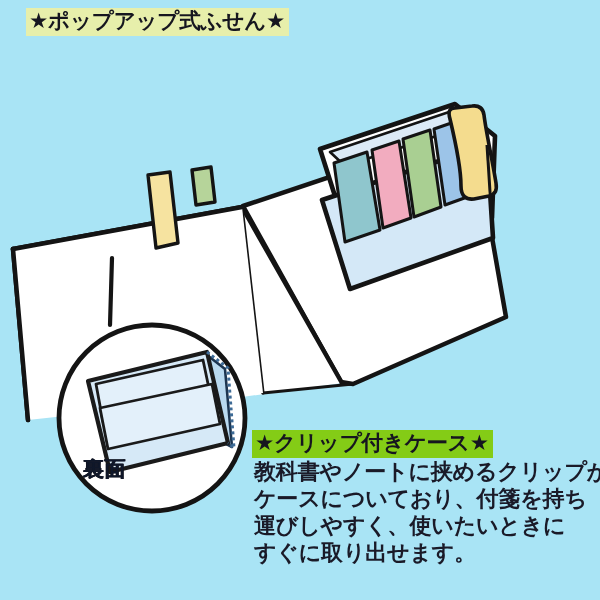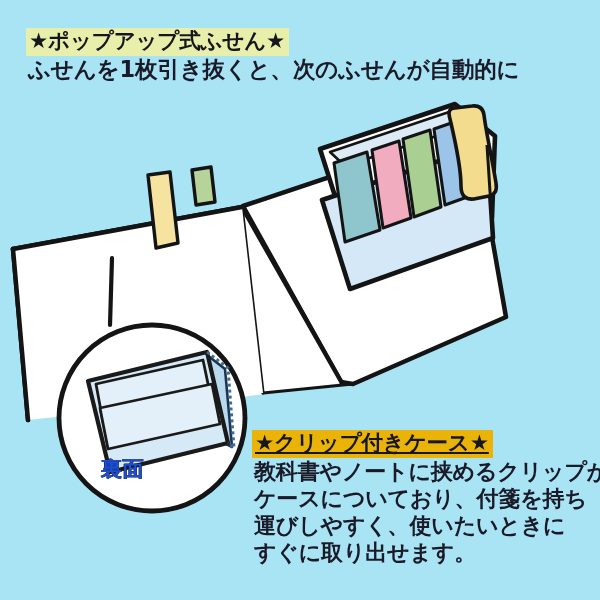--- a/index.html
+++ b/index.html
@@ -33,63 +33,62 @@
   
   .text-block {
     position: absolute;
     color: #1b1b2b;
     line-height: 1.30;
     letter-spacing: -0.01em;
     white-space: nowrap;
   }
   #top-text-block {
     left: 26px;
-    top: 28px;
+    top: 8px;
   }
   #bottom-text-block {
     left: 252px;
     top: 430px;
   }
   .heading {
     display: inline-block;
     font-size: 21.5px;
     font-weight: 700;
     line-height: 1.16;
     padding: 1px 4px 2px 3px;
     color: #16161f;
   }
   #top-heading {
     background: #e7efab;
   }
   #bottom-heading {
-    background: #eab308;
-    text-decoration: underline;
+    background: #84cc16;
   }
   .body-line {
     font-size: 22.5px;
     font-weight: 700;
     line-height: 1.235;
     color: #1a1a28;
     padding-left: 2px;
   }
   #bottom-text-block .body-line {
     font-size: 22px;
   }
   .heading-row {
     line-height: 0;
   }
 
   
   #inset-label {
     position: absolute;
-    left: 101px;
+    left: 83px;
     top: 455px;
     font-size: 21px;
     font-weight: 700;
-    color: #1d4ed8;
+    color: #0f172a;
     letter-spacing: 0.02em;
     text-shadow: 0.5px 0 0 #15151c, -0.5px 0 0 #15151c;
   }
 </style>
 </head>
 <body>
 
 <div id="page">
 
   <svg id="illustration" viewBox="0 0 600 600">
@@ -161,21 +160,20 @@
 
         <path d="M 207 352 L 228 368 L 234 448 L 228 443" fill="none" stroke="#3e6b96" stroke-width="3.0" stroke-linejoin="round" stroke-dasharray="3 3"></path>
       </g>
     </g>
   </svg>
 
   <div class="text-block" id="top-text-block">
     <div class="heading-row">
       <span class="heading" id="top-heading">★ポップアップ式ふせん★</span>
     </div>
-    <div class="body-line">ふせんを1枚引き抜くと、次のふせんが自動的に</div>
   </div>
 
   <div class="text-block" id="bottom-text-block">
     <div class="heading-row">
       <span class="heading" id="bottom-heading">★クリップ付きケース★</span>
     </div>
     <div class="body-line">教科書やノートに挟めるクリップが</div>
     <div class="body-line">ケースについており、付箋を持ち</div>
     <div class="body-line">運びしやすく、使いたいときに</div>
     <div class="body-line">すぐに取り出せます。</div>

